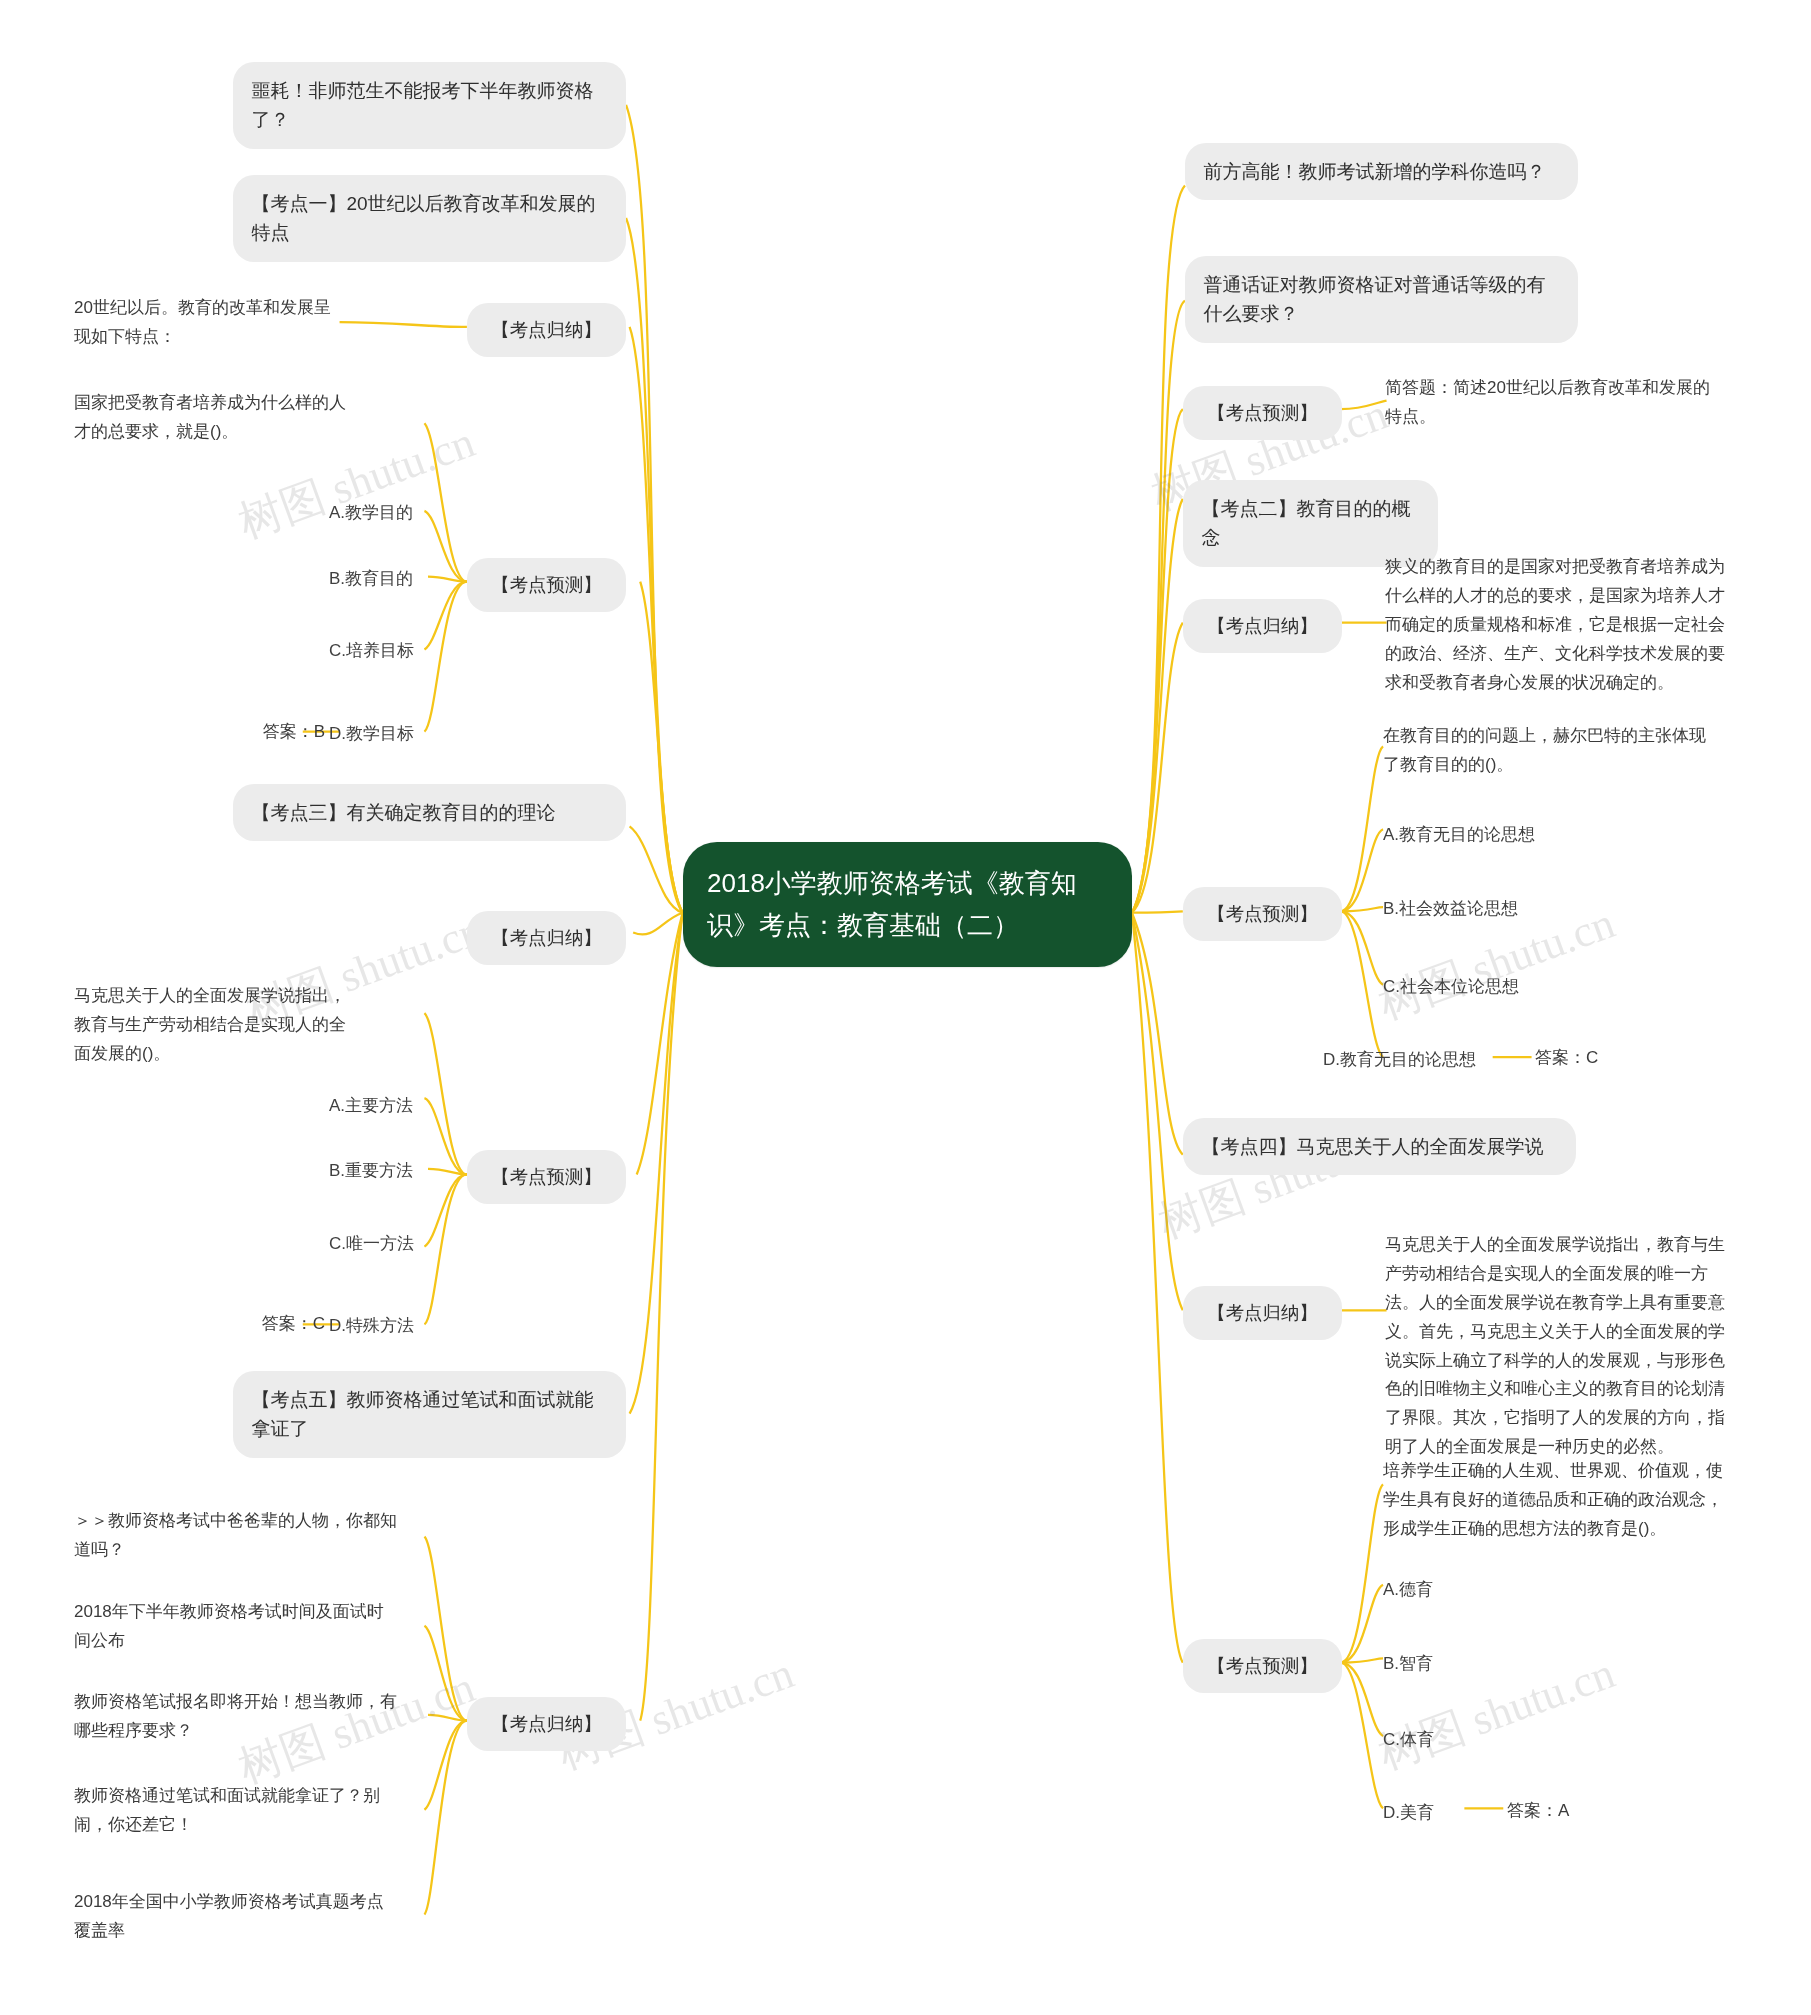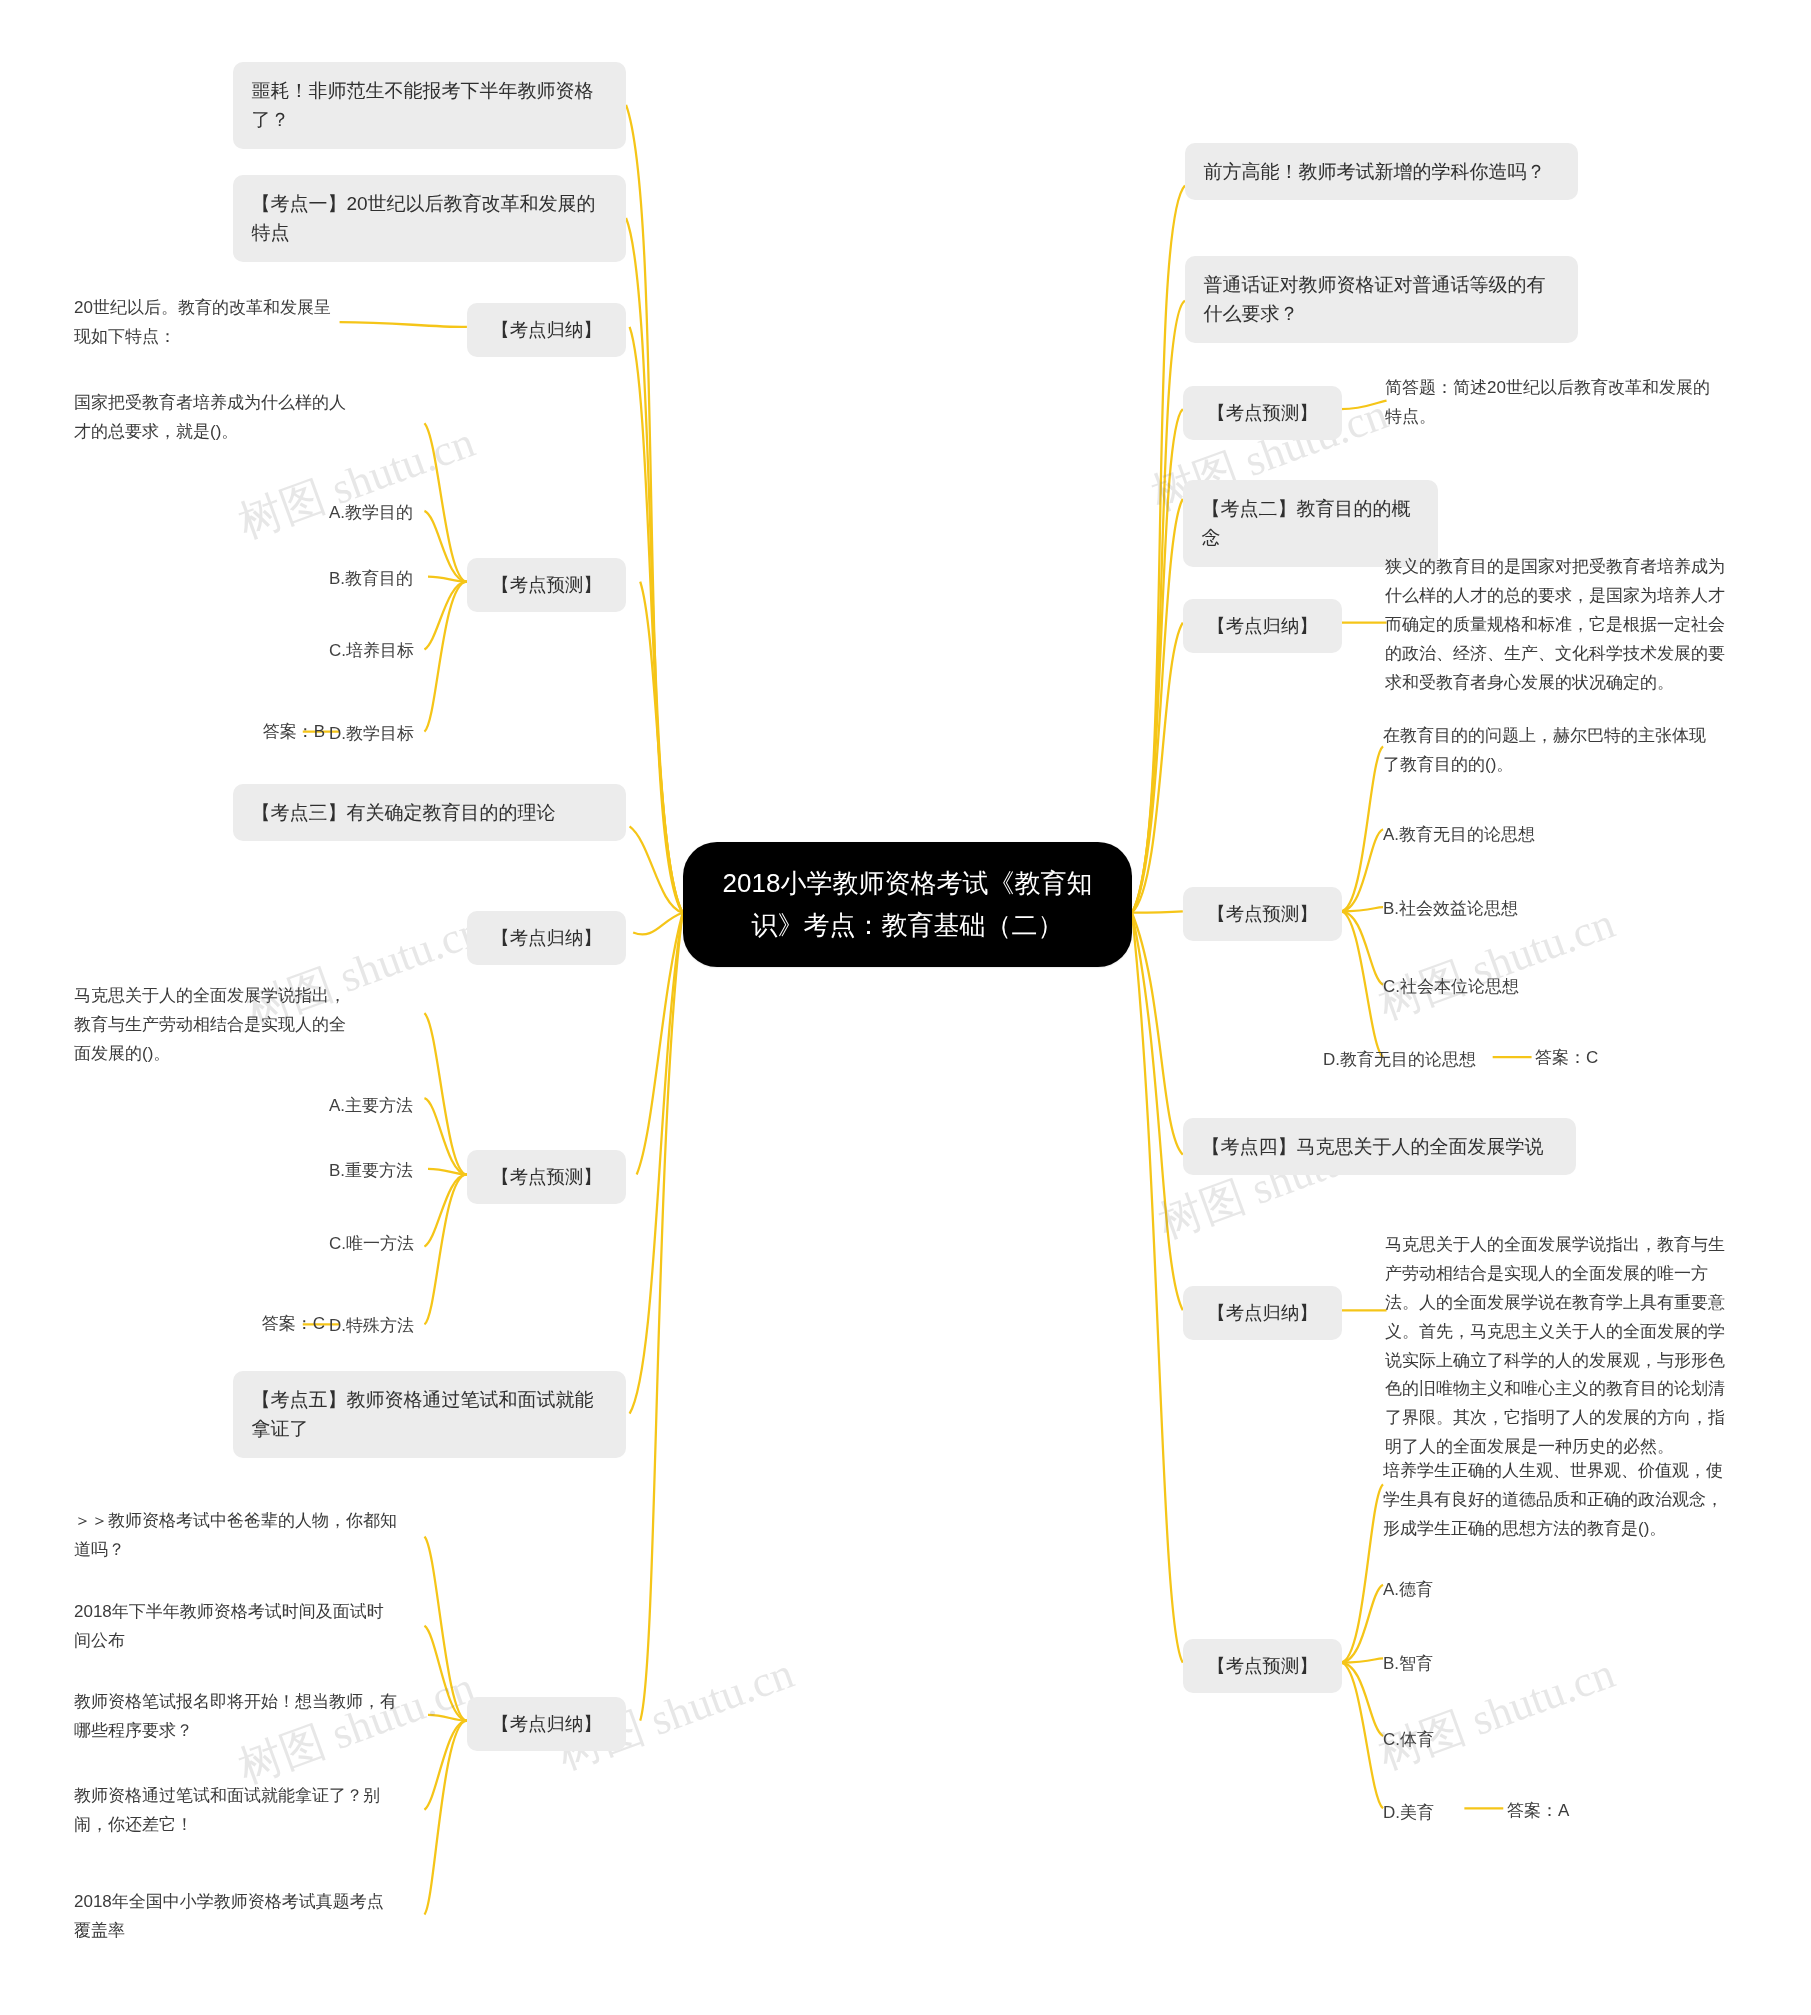--- a/index.html
+++ b/index.html
@@ -5,30 +5,30 @@
   html,body{margin:0;padding:0;background:#ffffff;}
   body{
     font-family:"Liberation Sans","DejaVu Sans",sans-serif;
     width:1811px;height:2015px;position:relative;overflow:hidden;
     color:#333;
   }
   #canvas{position:absolute;left:0;top:0;width:1811px;height:2015px;}
   svg.links{position:absolute;left:0;top:0;width:1811px;height:2015px;pointer-events:none;}
   .node{position:absolute;box-sizing:border-box;}
   .pill{
-    background:#ececec;border-radius:10px;padding:14px 18.4px;
+    background:#ececec;border-radius:21px;padding:14px 18.4px;
     font-size:19px;line-height:1.55;color:#2f2f2f;
   }
   .pill.small{font-size:18.4px;padding:12.7px 18.4px;}
   .plain{
     font-size:17px;line-height:1.7;color:#3a3a3a;background:transparent;
   }
   .root{
-    background:#000000;color:#fff;border-radius:34px;
-    font-size:26px;line-height:1.6;text-align:center;
+    background:#14532d;color:#fff;border-radius:34px;
+    font-size:26px;line-height:1.6;
     padding:21px 24px;box-shadow:0 0.7px 1.4px rgba(0,0,0,.08);
   }
   .leaf{font-size:17px;line-height:1.7;color:#404040;}
   .ans{font-size:17px;color:#3a3a3a;}
   .wm{
     position:absolute;color:rgba(120,120,120,.18);
     font-size:44px;font-family:"Liberation Serif","DejaVu Serif",serif;
     transform:rotate(-20deg);white-space:nowrap;user-select:none;
   }
 </style>

